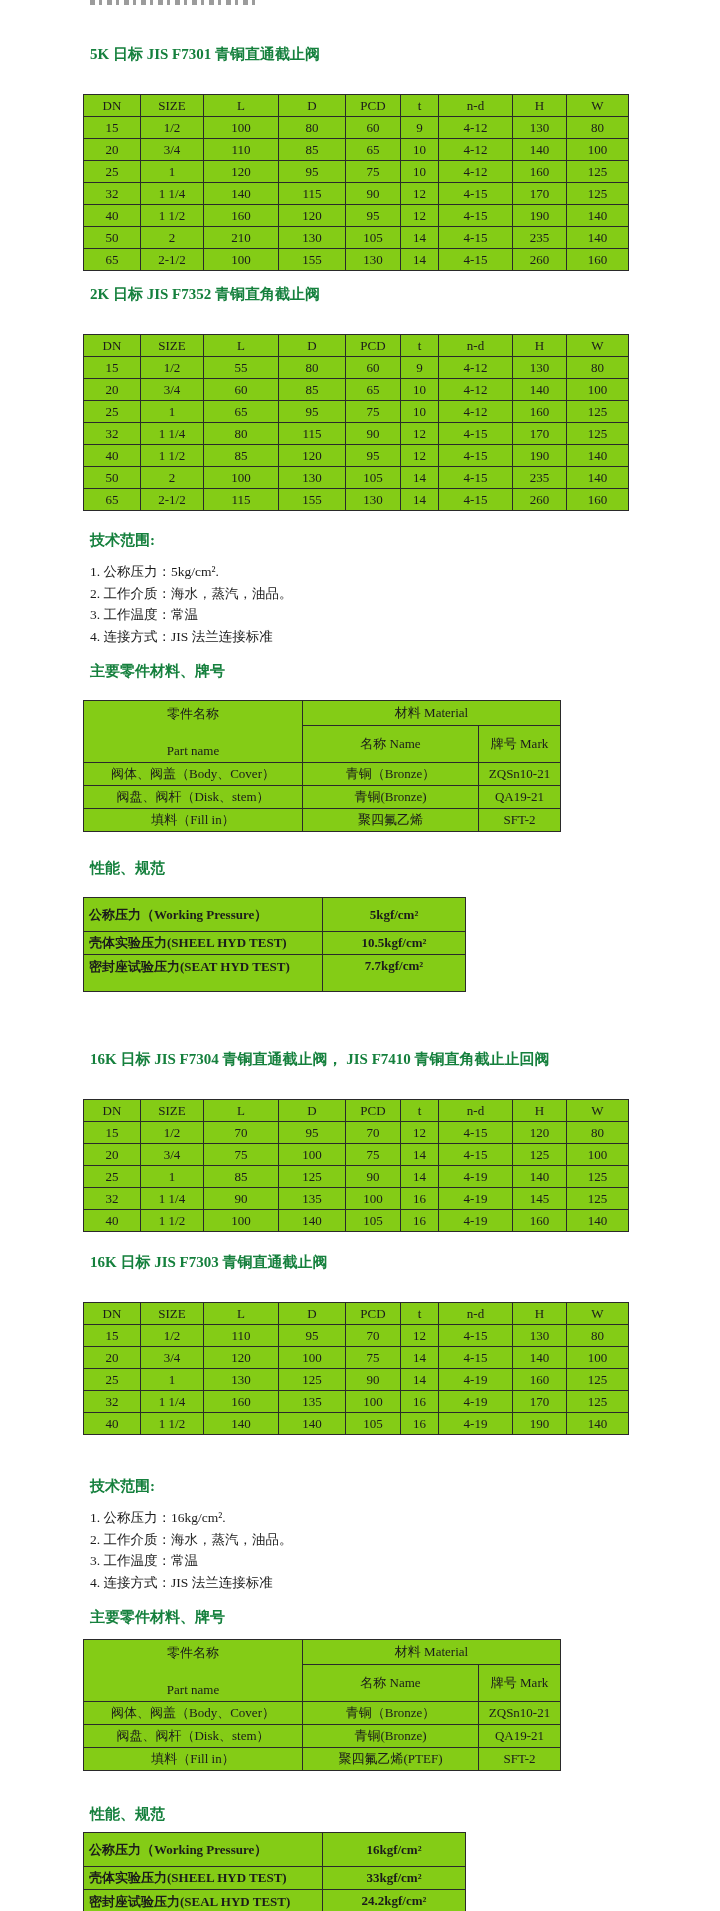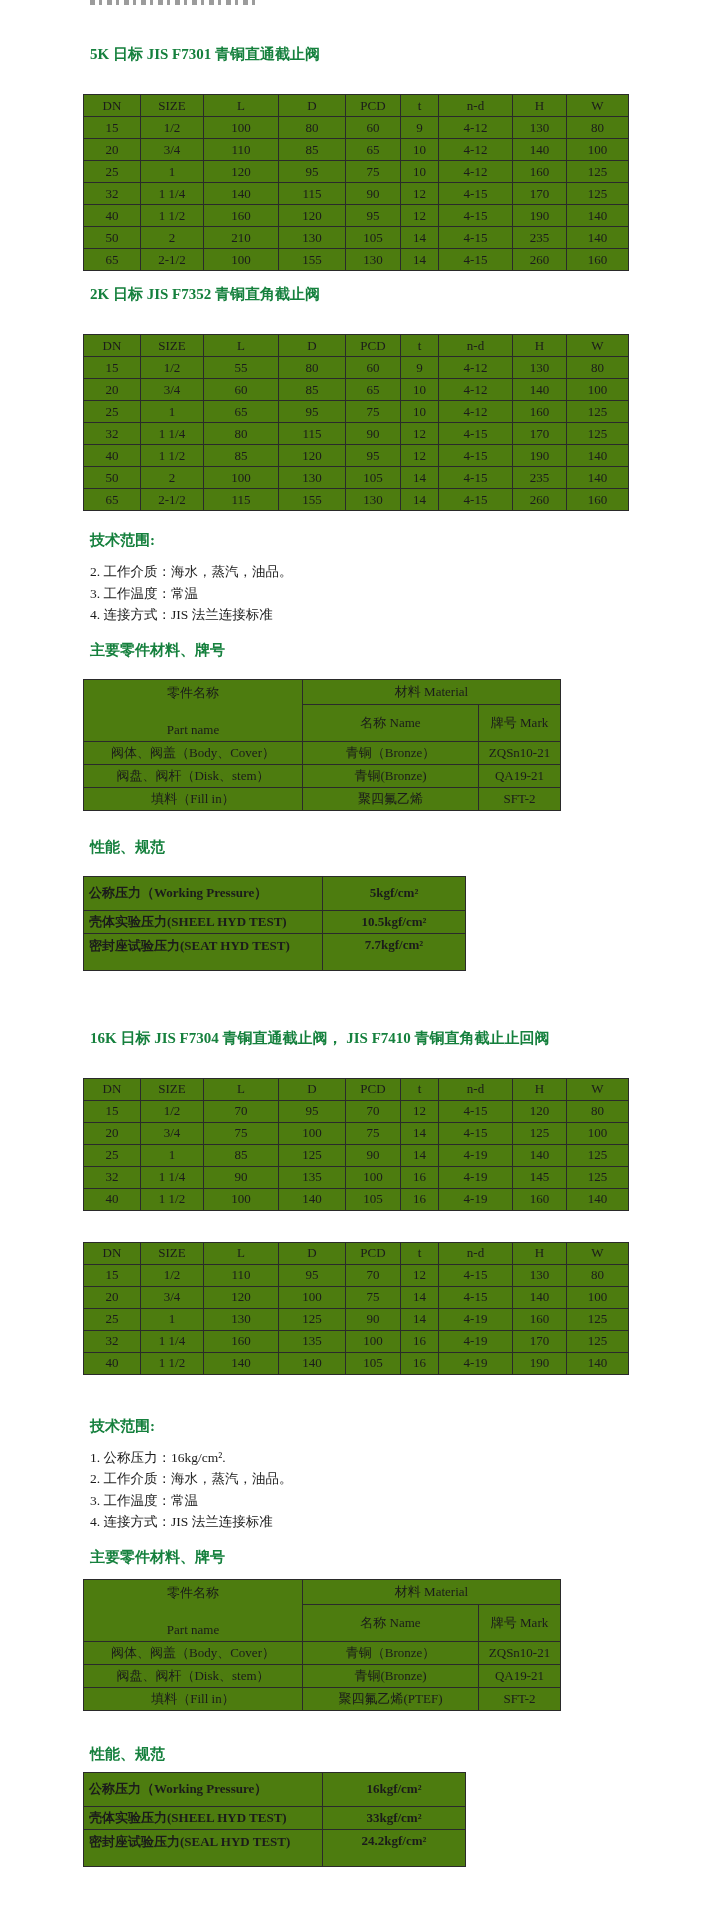--- a/index.html
+++ b/index.html
@@ -26,21 +26,21 @@
   .h-f7352{margin-top:14px;}
   .h-tech1{margin-top:20px;}
   .h-mat1{margin-top:15px;}
   .h-perf1{margin-top:27px;}
   .h-16k{margin-top:58px;}
   .h-f7303{margin-top:21px;}
   .h-tech2{margin-top:42px;}
   .h-mat2{margin-top:15px;}
   .h-perf2{margin-top:34px;}
 
-  table{border-collapse:collapse;table-layout:fixed;background:#4d7c0f;padding-left:6px;}
+  table{border-collapse:collapse;table-layout:fixed;background:#84cc16;padding-left:6px;}
   td{border:1px solid #2a2a2a;text-align:center;vertical-align:middle;
      font-size:13px;padding:0;overflow:hidden;white-space:nowrap;}
 
   
   .dim{width:545px;margin-top:31px;}
   .dim td{height:21px;}
   .c-dn{width:57px}.c-size{width:63px}.c-l{width:75px}.c-d{width:67px}
   .c-pcd{width:55px}.c-t{width:38px}.c-nd{width:74px}.c-h{width:54px}.c-w{width:62px}
 
   
@@ -285,20 +285,21 @@
           <td>14</td>
           <td>4-15</td>
           <td>260</td>
           <td>160</td>
         </tr>
       </tbody>
   </table>
 
   <div class="heading h-tech1">技术范围:</div>
   <div class="tech-list">
+    <div class="tech-item">1.  公称压力：5kg/cm².</div>
     <div class="tech-item">2.  工作介质：海水，蒸汽，油品。</div>
     <div class="tech-item">3.  工作温度：常温</div>
     <div class="tech-item">4.  连接方式：JIS 法兰连接标准</div>
   </div>
 
   <div class="heading h-mat1">主要零件材料、牌号</div>
   <table class="mat">
     <colgroup>
         <col class="mc1">
         <col class="mc2">
@@ -438,20 +439,21 @@
           <td>140</td>
           <td>105</td>
           <td>16</td>
           <td>4-19</td>
           <td>160</td>
           <td>140</td>
         </tr>
       </tbody>
   </table>
 
+  <div class="heading h-f7303">16K 日标 JIS F7303 青铜直通截止阀</div>
   <table class="dim">
     <colgroup>
         <col class="c-dn">
         <col class="c-size">
         <col class="c-l">
         <col class="c-d">
         <col class="c-pcd">
         <col class="c-t">
         <col class="c-nd">
         <col class="c-h">

